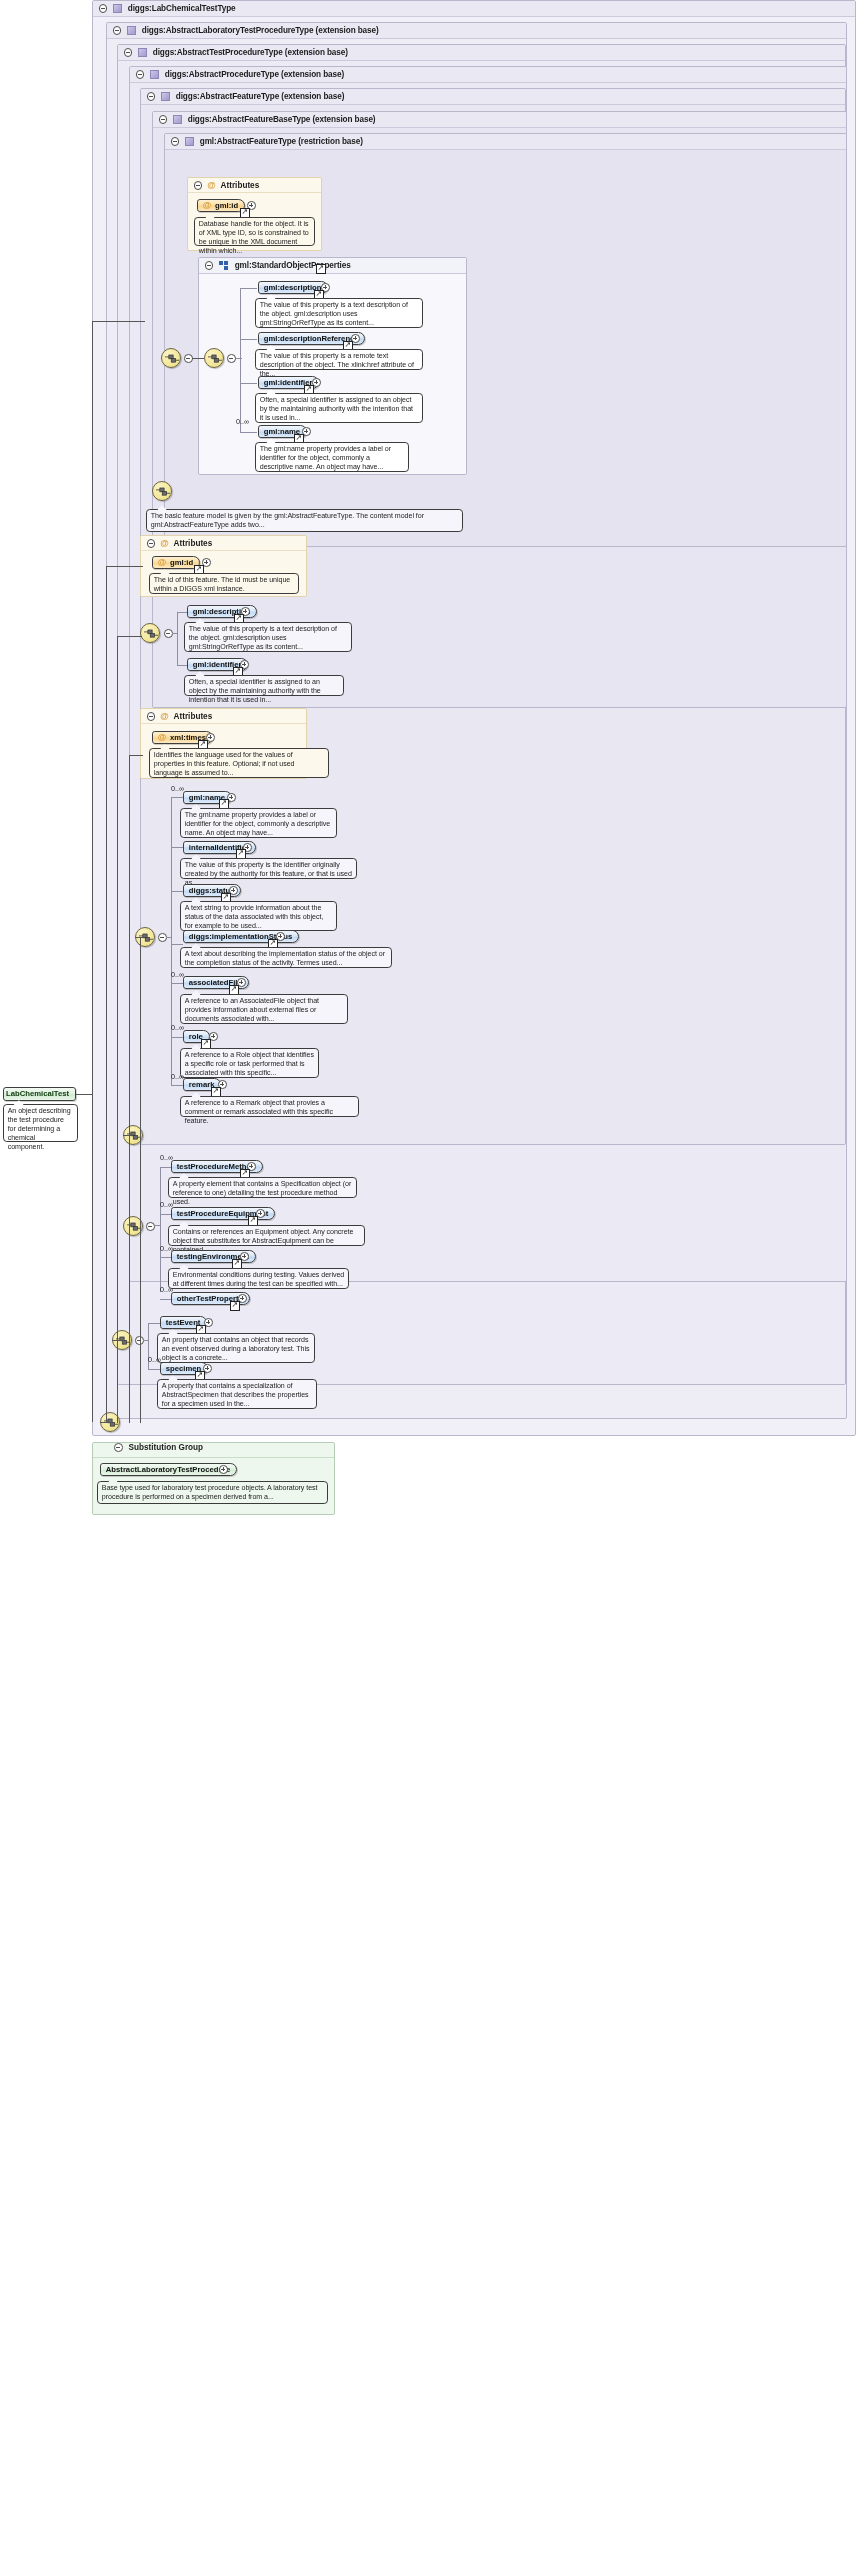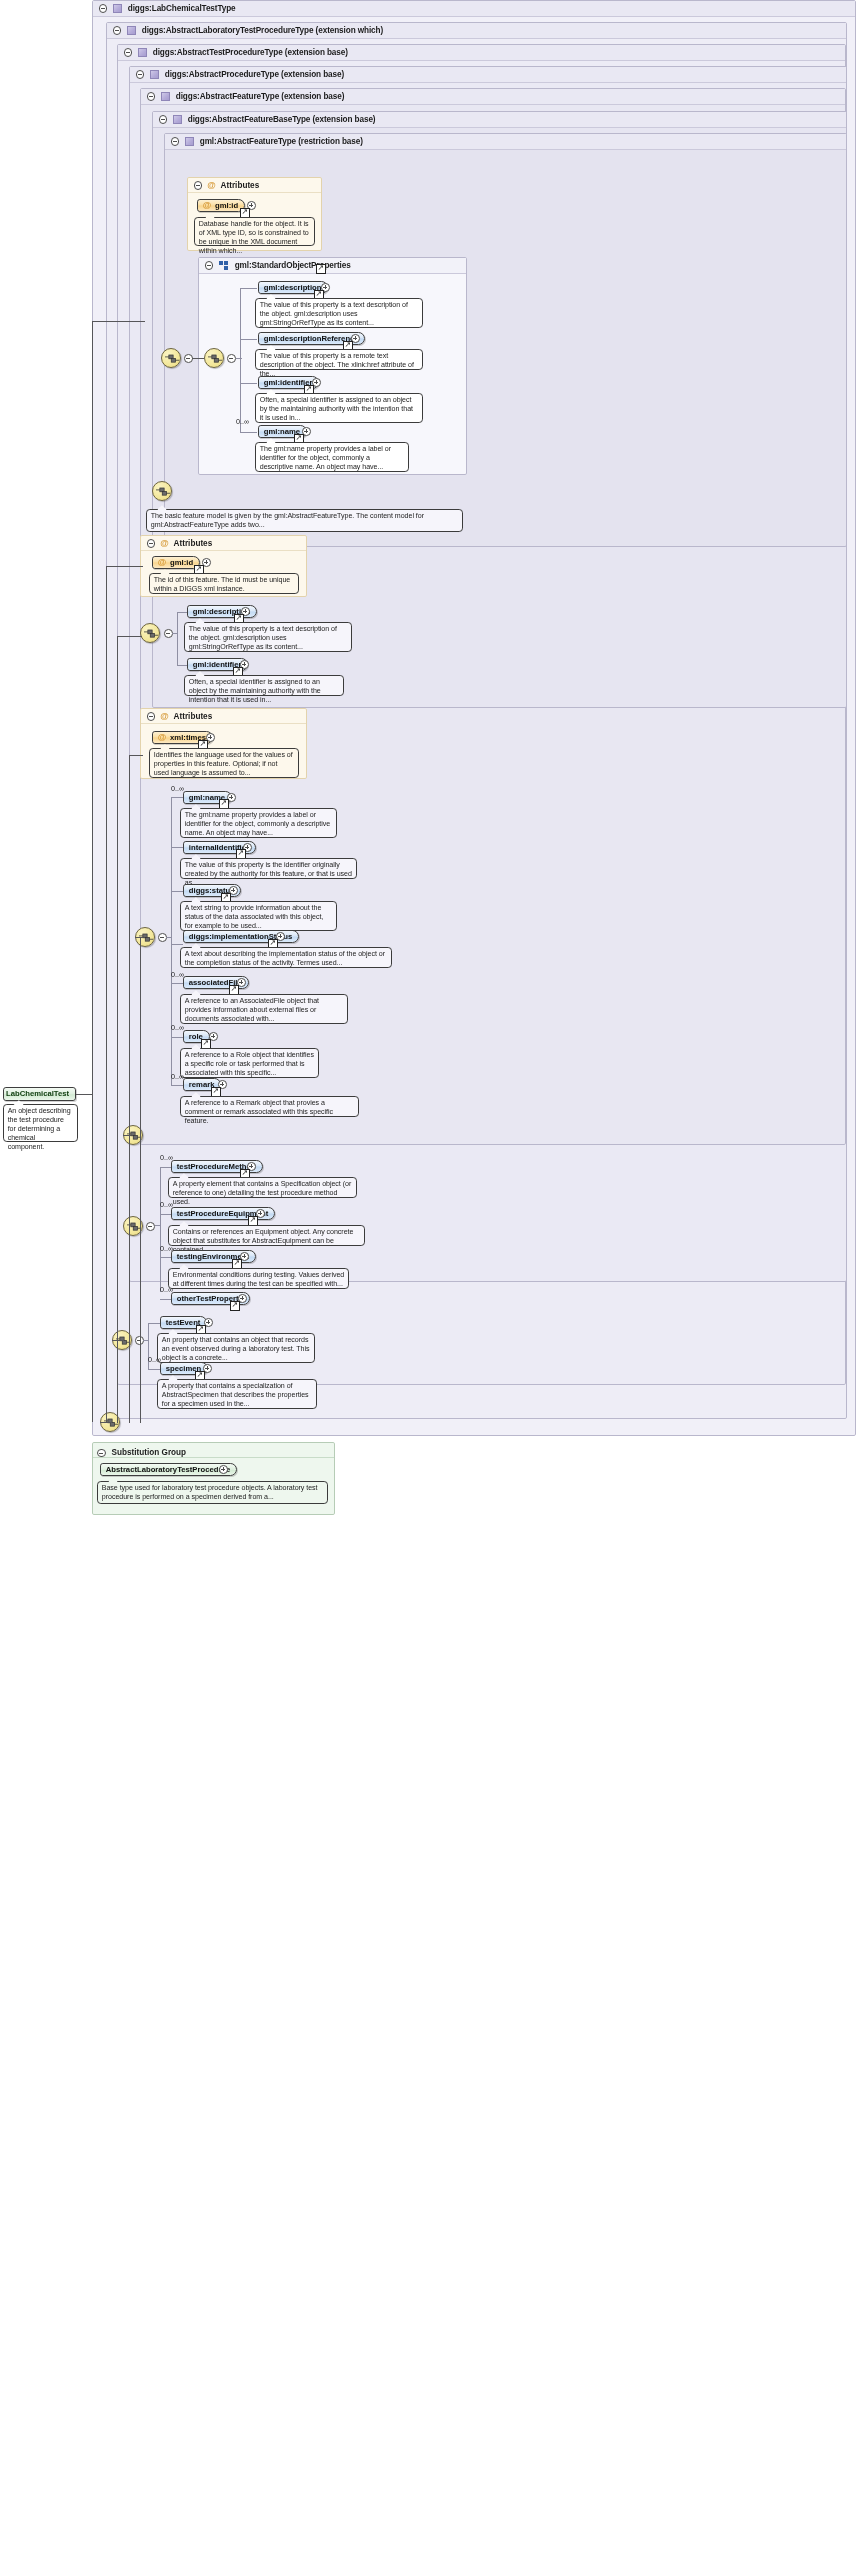--- a/index.html
+++ b/index.html
@@ -239,22 +239,22 @@
   }
 
   
   .substbox {
     position:absolute;
     background:#eef7ee;
     border:1px solid #b6ccb6;
     border-radius:1.9px;
   }
   .substbox > .sg-head{
-    display:flex; align-items:flex-end; gap:5.8px;
-    height:15.4px; padding-left:4px;
+    display:flex; align-items:flex-start; gap:5.8px;
+    height:15.4px; padding-left:21px;
     border-bottom:1px solid #c8dcc8;
   }
   .sg-title{ font-size:8.2px; font-weight:bold; color:#1c1c1c; }
 </style>
 </head>
 <body>
 
 <div id="page">
 
   <div class="typebox lvl0" style="left:92px; top:0px; width:764px; height:1436px;">
@@ -262,21 +262,21 @@
       <span class="toggle"></span>
       <span class="type-glyph"></span>
       <span class="tb-label">diggs:LabChemicalTestType</span>
     </div>
   </div>
 
   <div class="typebox lvl1" style="left:106px; top:22px; width:741px; height:1397px;">
     <div class="tb-head">
       <span class="toggle"></span>
       <span class="type-glyph"></span>
-      <span class="tb-label">diggs:AbstractLaboratoryTestProcedureType (extension which)</span>
+      <span class="tb-label">diggs:AbstractLaboratoryTestProcedureType (extension base)</span>
     </div>
   </div>
 
   <div class="typebox lvl2" style="left:117px; top:44px; width:729px; height:1341px;">
     <div class="tb-head">
       <span class="toggle"></span>
       <span class="type-glyph"></span>
       <span class="tb-label">diggs:AbstractTestProcedureType (extension base)</span>
     </div>
   </div>
@@ -473,21 +473,21 @@
       <span class="at-sign">@</span>
       <span class="ap-title">Attributes</span>
     </div>
   </div>
   <div class="pill attr" style="left:152px; top:731px;">
     <span class="at-sign">@</span>
     <span>xml:times</span>
   </div>
   <div class="pluscircle" style="left:206px; top:733px;"></div>
   <div class="docbadge" style="left:198px; top:740px;"><span>↗</span></div>
-  <div class="bubble oncream" style="left:149px; top:748px; width:150px; height:30px;">Identifies the language used for the values of properties in this feature. Optional; if not used language is assumed to...</div>
+  <div class="bubble oncream" style="left:149px; top:748px; width:180px; height:30px;">Identifies the language used for the values of properties in this feature. Optional; if not used language is assumed to...</div>
 
   <div class="seq" style="left:135px; top:927px;">
     <svg width="14.4" height="10.6" viewBox="0 0 15 11">
       <g fill="#6b6b6b" stroke="#2f2f2f" stroke-width=".7">
         <rect x="4" y="1" width="4.5" height="4"></rect>
           <rect x="6.5" y="4.5" width="4.5" height="4"></rect>
       </g>
       <g stroke="#2f2f2f" stroke-width=".8">
           <line x1="0" y1="3" x2="4" y2="3"></line>
           <line x1="11" y1="6.5" x2="15" y2="6.5"></line>

